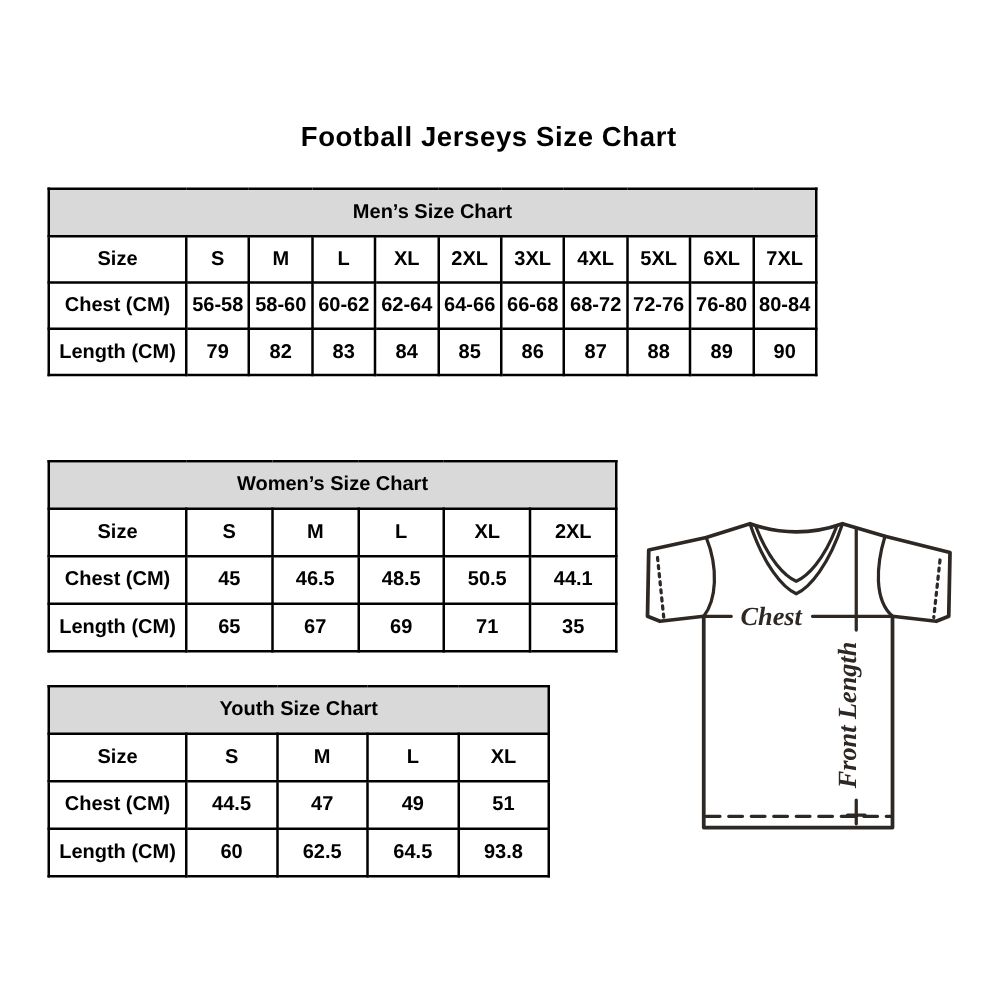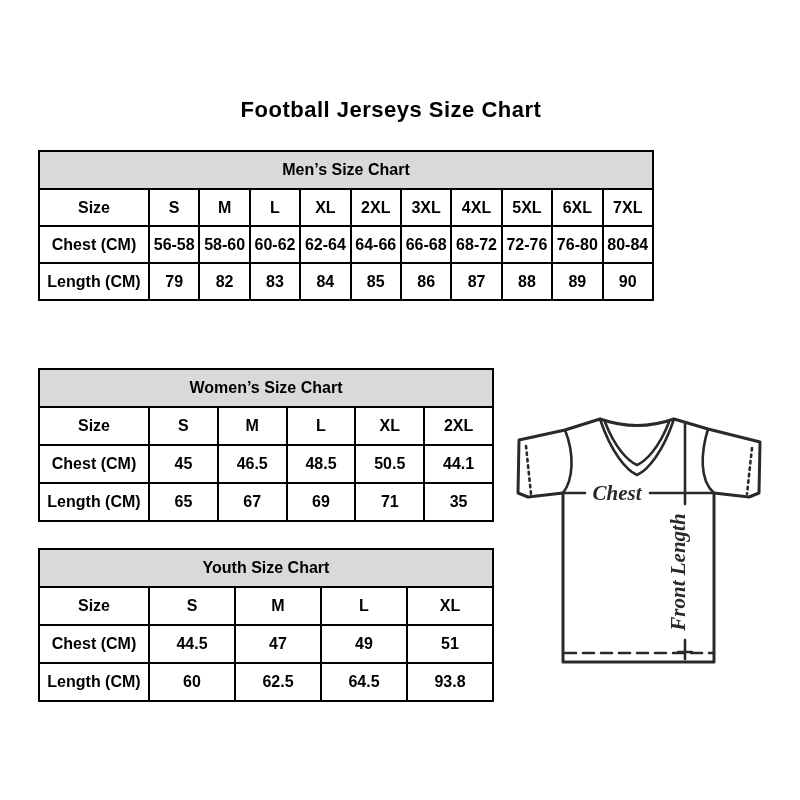--- a/index.html
+++ b/index.html
@@ -20,21 +20,21 @@
     border: 2px solid #000000; text-align: center; vertical-align: middle;
     font-weight: bold; font-size: 16px; padding: 0; overflow: hidden;
   }
   td.band-header { background: #d9d9d9; font-size: 17px; }
 
   .mens-table   { left: 38px; top: 150px; width: 616px; }
   .mens-table td { height: 37px; }
   .mens-table .band-header { height: 38px; }
 
   .womens-table { left: 38px; top: 368px; width: 456px; padding-left: 48px; }
-  .youth-table  { left: 38px; top: 548px; width: 456px; padding-left: 24px; }
+  .youth-table  { left: 38px; top: 548px; width: 402px; padding-left: 24px; }
   .womens-table td, .youth-table td { height: 38px; }
 
   col.label-col { width: 110px; }
 
   .jersey-svg { position: absolute; left: 505px; top: 400px; width: 270px; height: 270px; }
   .jersey-stroke { fill: none; stroke: #2e2825; stroke-width: 2.6; stroke-linejoin: round; stroke-linecap: round; }
   .jersey-fill { fill: #ffffff; stroke: #2e2825; stroke-width: 3; stroke-linejoin: round; }
   .jersey-text { fill: #2e2825; font-family: "Liberation Serif", serif; font-style: italic; font-weight: bold; }
 </style>
 </head>

